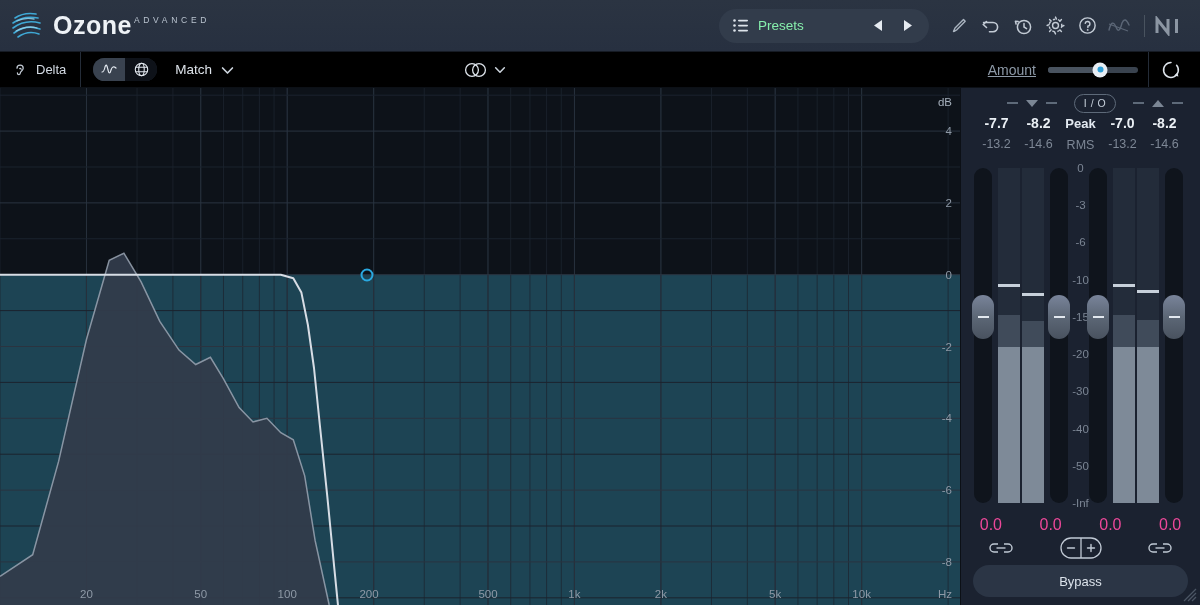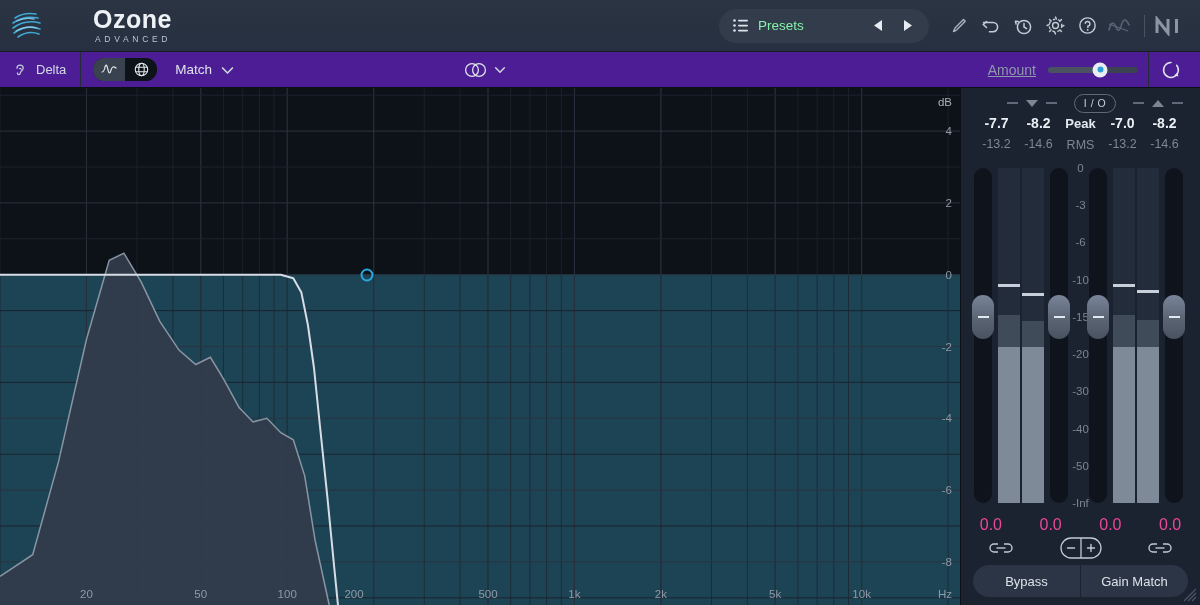--- a/index.html
+++ b/index.html
@@ -15,40 +15,40 @@
   .topbar {
     height: 52px; flex: 0 0 52px;
     background: linear-gradient(180deg,#2b3442 0%,#273040 100%);
     display: flex; align-items: center; justify-content: space-between;
     padding: 0 14px 0 10px;
     border-bottom: 1px solid #161b24;
     position: relative; z-index: 5;
   }
   .brand { display: flex; align-items: center; gap: 9px; }
   .brand-logo { width: 34px; height: 34px; }
-  .brand-text { display: flex; flex-direction: column; line-height: 1; margin-left: 40px; }
+  .brand-text { display: flex; flex-direction: row; line-height: 1; }
   .brand-name { font-size: 25px; font-weight: bold; color: #eef2f6; letter-spacing: .5px; }
   .brand-sub { font-size: 8.5px; color: #b9c3cf; letter-spacing: 3.7px; margin-top: 3px; margin-left: 2px; }
 
   .top-right { display: flex; align-items: center; gap: 0; }
   .presets-pill {
     display: flex; align-items: center; gap: 0;
     background: #323c4b; border-radius: 18px; height: 34px;
     padding: 0 6px 0 14px; margin-right: 14px; min-width: 210px;
   }
   .presets-pill .listicon { margin-right: 10px; }
   .presets-label { font-size: 13.5px; color: #86efac; flex: 1; }
   .arrowbtn { width: 30px; height: 30px; display: flex; align-items: center; justify-content: center; cursor: pointer; }
   .iconbtn { width: 32px; height: 32px; display: flex; align-items: center; justify-content: center; cursor: pointer; }
   .vdiv { width: 1px; height: 22px; background: #49535f; margin: 0 9px; }
 
   
   .subbar {
     height: 36px; flex: 0 0 36px;
-    background: #4c1d95;
+    background: #000000;
     display: flex; align-items: center;
     border-bottom: 1px solid #0c1016;
     position: relative; z-index: 4;
   }
   .sb-cell { display: flex; align-items: center; height: 100%; }
   .delta-cell { padding: 0 14px 0 12px; gap: 8px; border-right: 1px solid #242c38; }
   .delta-label { font-size: 13px; color: #d4dbe4; }
   .seg-toggle {
     display: flex; height: 23px; border-radius: 12px; overflow: hidden;
     background: #1b222c; margin-left: 12px;
@@ -383,21 +383,21 @@
           <div class="db-label" style="top: 186.694px;">0</div>
           <div class="db-label" style="top: 258.5px;">-2</div>
           <div class="db-label" style="top: 330.306px;">-4</div>
           <div class="db-label" style="top: 402.111px;">-6</div>
           <div class="db-label" style="top: 473.917px;">-8</div>
         </div>
       <div id="hzLabels">
           <div class="hz-label" style="left: 86.4609px;">20</div>
           <div class="hz-label" style="left: 200.756px;">50</div>
           <div class="hz-label" style="left: 287.217px;">100</div>
-          <div class="hz-label" style="left: 354px;">200</div>
+          <div class="hz-label" style="left: 369px;">200</div>
           <div class="hz-label" style="left: 487.973px;">500</div>
           <div class="hz-label" style="left: 574.434px;">1k</div>
           <div class="hz-label" style="left: 660.895px;">2k</div>
           <div class="hz-label" style="left: 775.19px;">5k</div>
           <div class="hz-label" style="left: 861.65px;">10k</div>
         </div>
       <div id="nodes">
           <div class="eq-node" style="left: 367.28px; top: 186.694px; border-color: rgb(41, 168, 224);"></div>
         </div>
     </div>
@@ -527,21 +527,20 @@
               <g fill="none" stroke="#c0c9d4" stroke-width="1.4">
                 <path d="M11 4 H7 a4 4 0 0 0 0 8 h4"></path>
                 <path d="M17 4 h4 a4 4 0 0 1 0 8 h-4"></path>
                 <path d="M9.5 8 H18.5"></path>
               </g>
             </svg>
           </div>
         </div>
         <div class="btn-row">
           <div class="mbtn">Bypass</div>
-          <div class="mbtn">Gain Match</div>
         </div>
       </div>
 
       <svg class="grip" width="14" height="14" viewBox="0 0 14 14">
         <g stroke="#4b5564" stroke-width="1.2">
           <path d="M13 5 L5 13"></path>
             <path d="M13 9 L9 13"></path>
             <path d="M13 1 L1 13"></path>
         </g>
       </svg>

